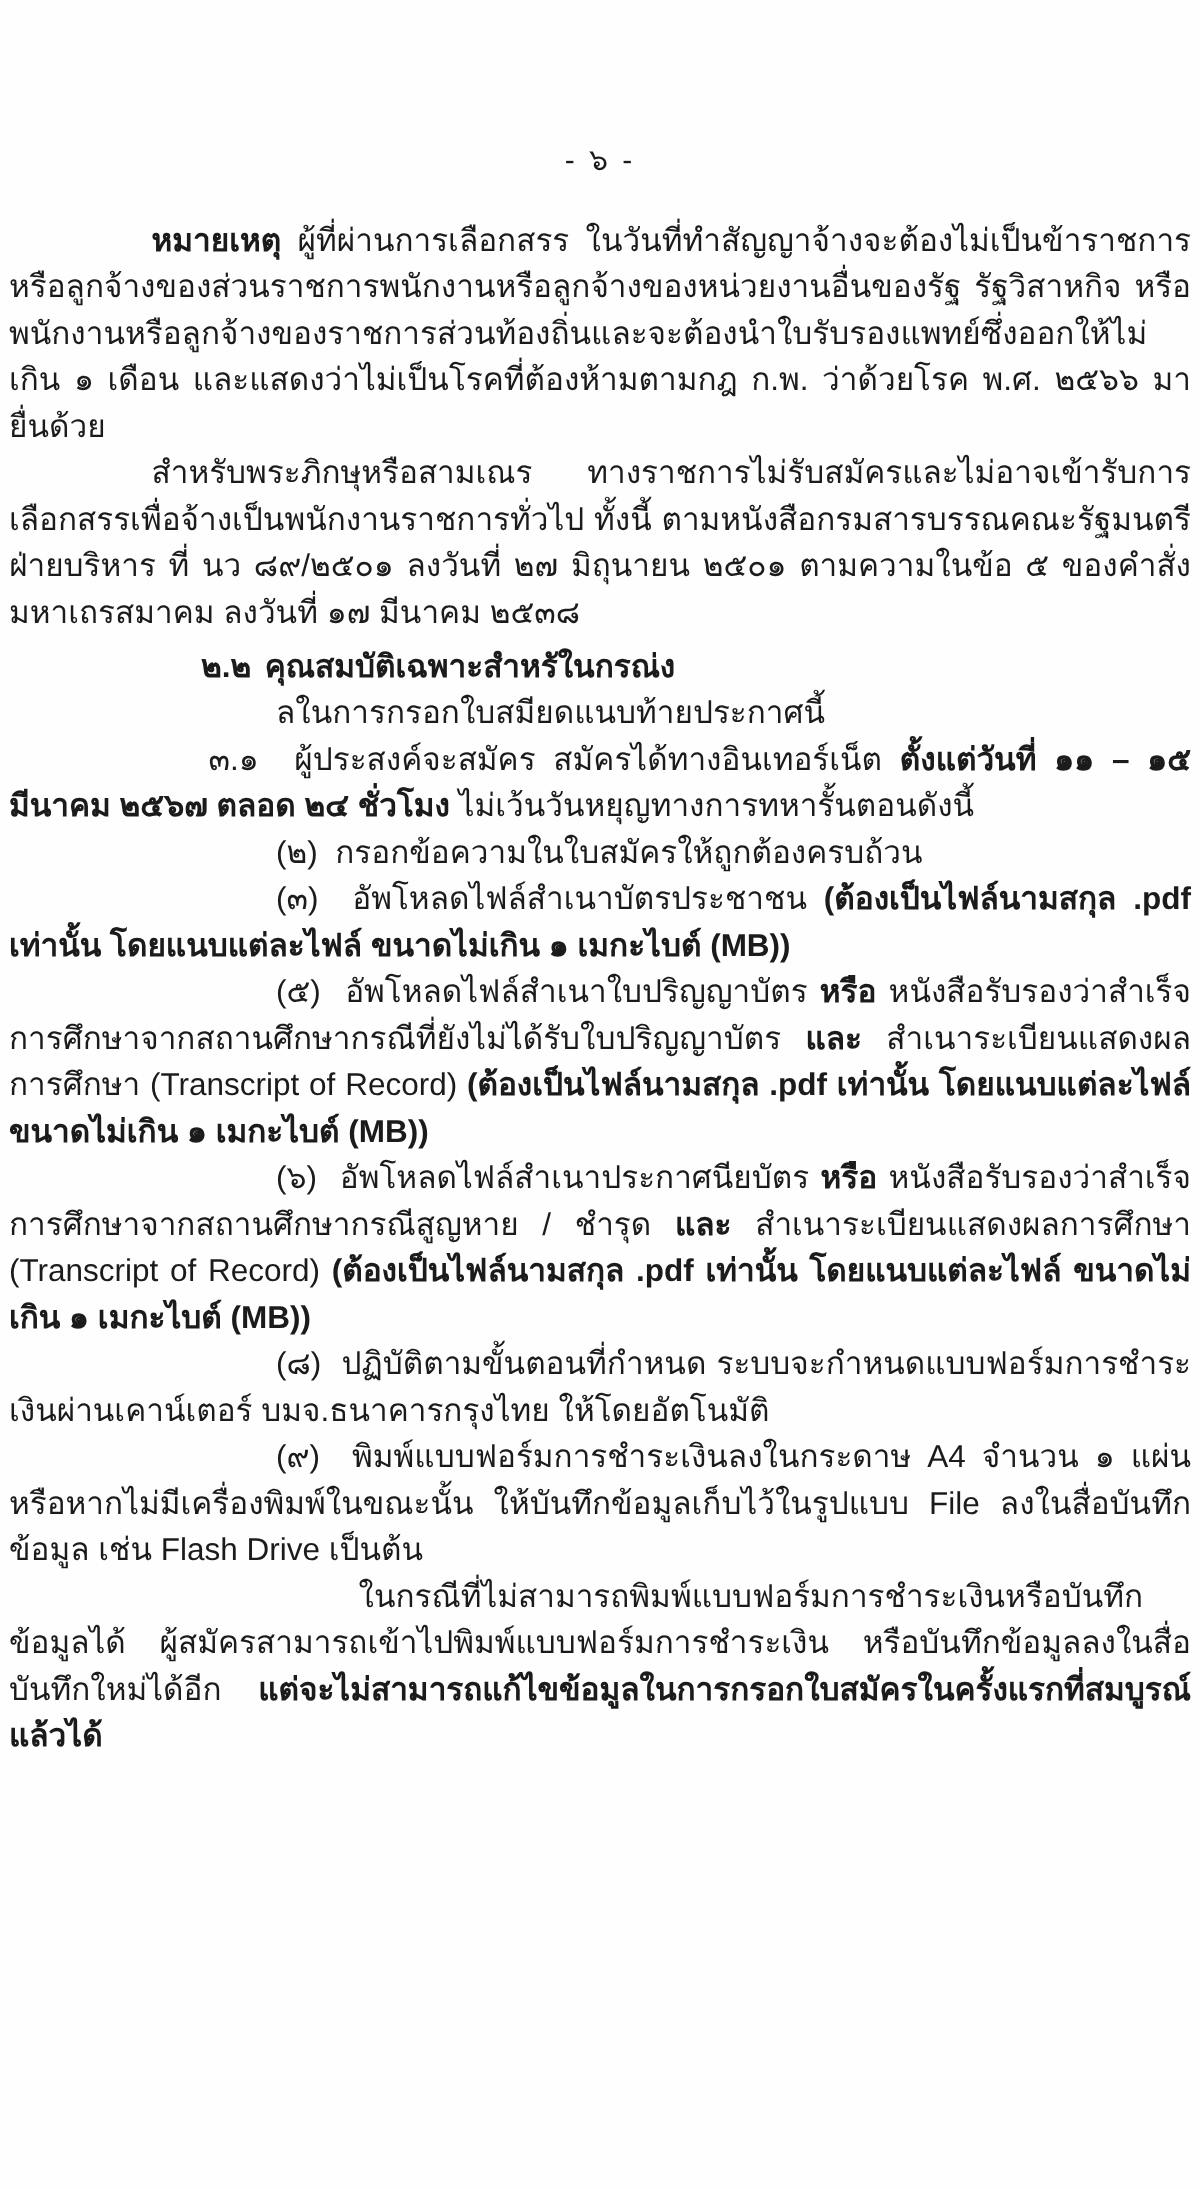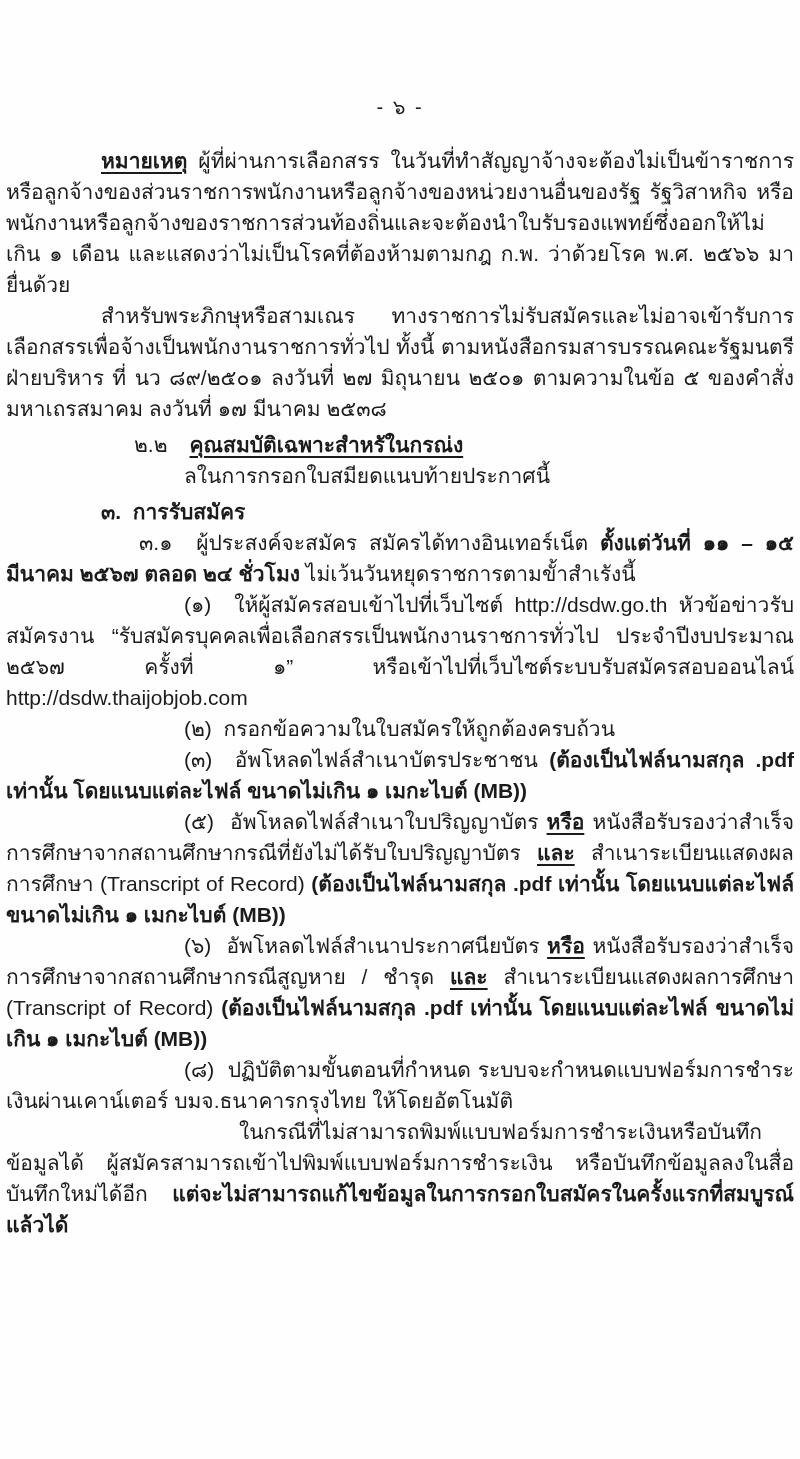--- a/index.html
+++ b/index.html
@@ -34,56 +34,55 @@
     line-height: 31px;
     text-align: justify;
   }
   .para { margin: 0; }
   .ind95  { text-indent: 95px; }
   .ind130 { text-indent: 128px; }
   .ind180 { text-indent: 178px; }
   .ind135 { text-indent: 133px; }
   .ind235 { text-indent: 233px; }
   .b { font-weight: bold; }
-  .u { text-decoration: underline; text-underline-offset: 4px; }
+  .u { text-underline-offset: 4px; }
   .gap-sm { margin-top: 5px; }
-  .sec22-num { margin-right: 22px; font-weight: normal; }
+  .sec22-num { margin-right: 9px; font-weight: bold; }
 </style>
 </head>
 <body>
 
 <div class="sheet">
 
   <div class="page-num">- ๖ -</div>
 
   <div class="doc">
 
     <p class="para ind95"><span class="b u">หมายเหตุ</span><span> ผู้ที่ผ่านการเลือกสรร ในวันที่ทำสัญญาจ้างจะต้องไม่เป็นข้าราชการหรือลูกจ้างของส่วนราชการพนักงานหรือลูกจ้างของหน่วยงานอื่นของรัฐ รัฐวิสาหกิจ หรือพนักงานหรือลูกจ้างของราชการส่วนท้องถิ่นและจะต้องนำใบรับรองแพทย์ซึ่งออกให้ไม่เกิน ๑ เดือน และแสดงว่าไม่เป็นโรคที่ต้องห้ามตามกฎ ก.พ. ว่าด้วยโรค พ.ศ. ๒๕๖๖ มายื่นด้วย</span></p>
 
     <p class="para ind95">สำหรับพระภิกษุหรือสามเณร ทางราชการไม่รับสมัครและไม่อาจเข้ารับการเลือกสรรเพื่อจ้างเป็นพนักงานราชการทั่วไป ทั้งนี้ ตามหนังสือกรมสารบรรณคณะรัฐมนตรีฝ่ายบริหาร ที่ นว ๘๙/๒๕๐๑ ลงวันที่ ๒๗ มิถุนายน ๒๕๐๑ ตามความในข้อ ๕ ของคำสั่งมหาเถรสมาคม ลงวันที่ ๑๗ มีนาคม ๒๕๓๘</p>
 
     <p class="para ind130 gap-sm"><span class="sec22-num">๒.๒</span><span class="b u">คุณสมบัติเฉพาะสำหรัในกรณ่ง</span></p>
 
     <p class="para ind180">ลในการกรอกใบสมียดแนบท้ายประกาศนี้</p>
 
-    <p class="para ind95 b gap-sm">๓.&nbsp; การรับสมัคร</p>
 
-    <p class="para ind135"><span>๓.๑&nbsp; ผู้ประสงค์จะสมัคร สมัครได้ทางอินเทอร์เน็ต </span><span class="b">ตั้งแต่วันที่ ๑๑ – ๑๕ มีนาคม ๒๕๖๗ ตลอด ๒๔ ชั่วโมง</span><span> ไม่เว้นวันหยุดราชการตามขั้าสำเรังนี้</span></p>
+    <p class="para ind135"><span>๓.๑&nbsp; ผู้ประสงค์จะสมัคร สมัครได้ทางอินเทอร์เน็ต </span><span class="b">ตั้งแต่วันที่ ๑๑ – ๑๕ มีนาคม ๒๕๖๗ ตลอด ๒๔ ชั่วโมง</span><span> ไม่เว้นวันหยุญทางการทหารั้นตอนดังนี้</span></p>
 
-    <p class="para ind180"><span>(๑)&nbsp; ให้ผู้สมัครสอบเข้าไปที่เว็บไซต์ http://dsdw.go.th หัวข้อข่าวรับสมัครงาน “รับสมัครบุคคลเพื่อเลือกสรรเป็นพนักงานราชการทั่วไป ประจำปีงบประมาณ ๒๕๖๗ ครั้งที่ ๑” หรือเข้าไปที่เว็บไซต์ระบบรับสมัครสอบออนไลน์ http://dsdw.thaijobjob.com</span></p>
 
     <p class="para ind180"><span>(๒)&nbsp; กรอกข้อความในใบสมัครให้ถูกต้องครบถ้วน</span></p>
 
     <p class="para ind180"><span>(๓)&nbsp; อัพโหลดไฟล์สำเนาบัตรประชาชน </span><span class="b">(ต้องเป็นไฟล์นามสกุล .pdf เท่านั้น โดยแนบแต่ละไฟล์ ขนาดไม่เกิน ๑ เมกะไบต์ (MB))</span></p>
 
 
     <p class="para ind180"><span>(๕)&nbsp; อัพโหลดไฟล์สำเนาใบปริญญาบัตร </span><span class="b u">หรือ</span><span> หนังสือรับรองว่าสำเร็จการศึกษาจากสถานศึกษากรณีที่ยังไม่ได้รับใบปริญญาบัตร </span><span class="b u">และ</span><span> สำเนาระเบียนแสดงผลการศึกษา (Transcript of Record) </span><span class="b">(ต้องเป็นไฟล์นามสกุล .pdf เท่านั้น โดยแนบแต่ละไฟล์ ขนาดไม่เกิน ๑ เมกะไบต์ (MB))</span></p>
 
     <p class="para ind180"><span>(๖)&nbsp; อัพโหลดไฟล์สำเนาประกาศนียบัตร </span><span class="b u">หรือ</span><span> หนังสือรับรองว่าสำเร็จการศึกษาจากสถานศึกษากรณีสูญหาย / ชำรุด </span><span class="b u">และ</span><span> สำเนาระเบียนแสดงผลการศึกษา (Transcript of Record) </span><span class="b">(ต้องเป็นไฟล์นามสกุล .pdf เท่านั้น โดยแนบแต่ละไฟล์ ขนาดไม่เกิน ๑ เมกะไบต์ (MB))</span></p>
 
 
     <p class="para ind180"><span>(๘)&nbsp; ปฏิบัติตามขั้นตอนที่กำหนด ระบบจะกำหนดแบบฟอร์มการชำระเงินผ่านเคาน์เตอร์ บมจ.ธนาคารกรุงไทย ให้โดยอัตโนมัติ</span></p>
 
+    <p class="para ind180"><span>(๙)&nbsp; พิมพ์แบบฟอร์มการชำระเงินลงในกระดาษ A4 จำนวน ๑ แผ่น หรือหากไม่มีเครื่องพิมพ์ในขณะนั้น ให้บันทึกข้อมูลเก็บไว้ในรูปแบบ File ลงในสื่อบันทึกข้อมูล เช่น Flash Drive เป็นต้น</span></p>
 
     <p class="para ind235"><span>ในกรณีที่ไม่สามารถพิมพ์แบบฟอร์มการชำระเงินหรือบันทึกข้อมูลได้ ผู้สมัครสามารถเข้าไปพิมพ์แบบฟอร์มการชำระเงิน หรือบันทึกข้อมูลลงในสื่อบันทึกใหม่ได้อีก </span><span class="b">แต่จะไม่สามารถแก้ไขข้อมูลในการกรอกใบสมัครในครั้งแรกที่สมบูรณ์แล้วได้</span></p>
 
   </div>
 </div>
 
 </body></html>

